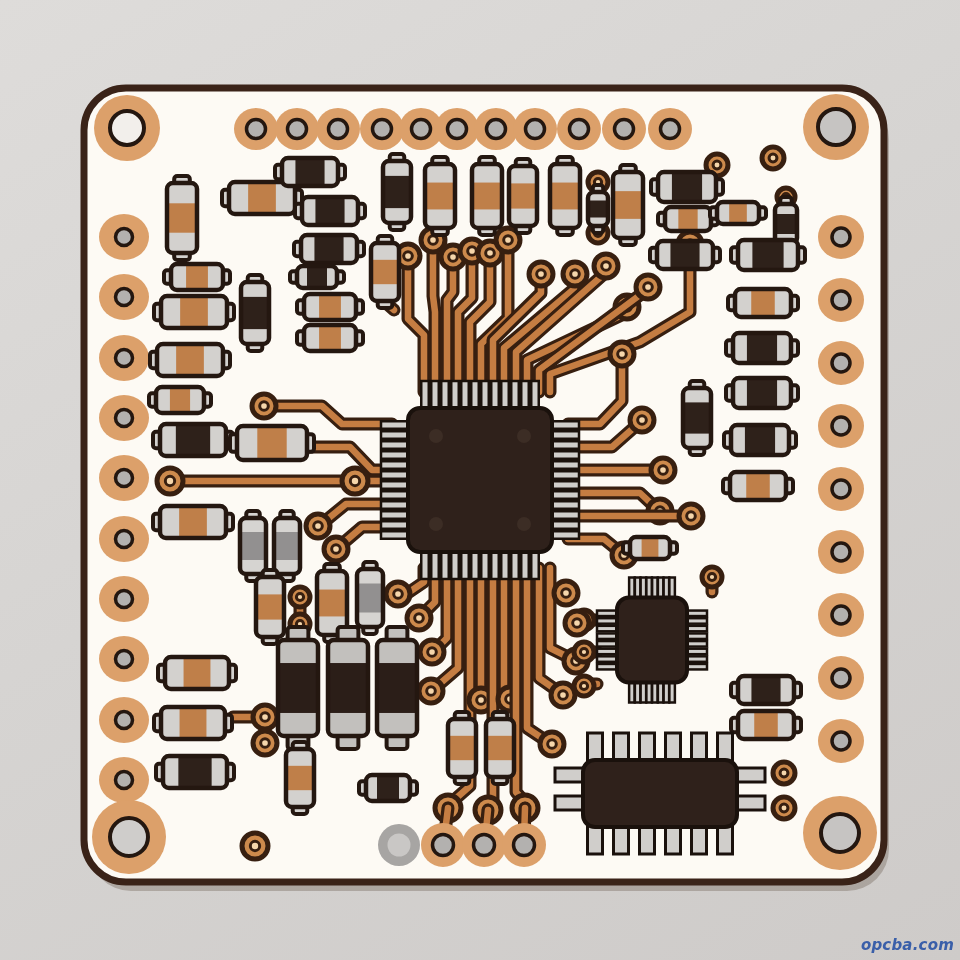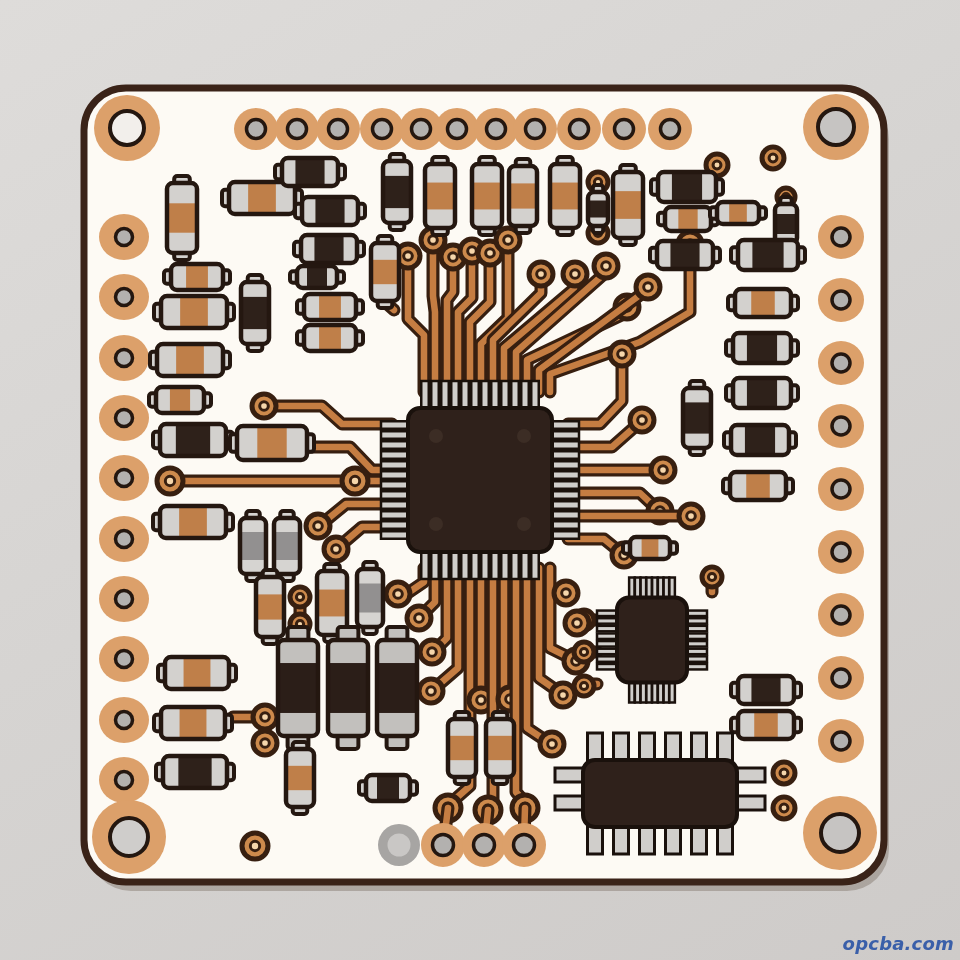--- a/index.html
+++ b/index.html
@@ -1,21 +1,21 @@
 <!DOCTYPE html>
 <html><head>
 <meta charset="utf-8">
 <style>
   html,body{margin:0;padding:0;background:#d6d4d2;}
   .stage{position:relative;width:960px;height:960px;overflow:hidden;
          background:linear-gradient(150deg,#dedcda 0%,#d6d4d2 45%,#cecbc9 100%);}
   .stage svg{position:absolute;left:0;top:0;}
   .watermark{position:absolute;right:6px;bottom:6px;
              font-family:"DejaVu Sans",sans-serif;font-style:italic;font-weight:700;
-             font-size:18px;letter-spacing:0.2px;}
+             font-size:15px;letter-spacing:0.2px;}
 </style>
 </head>
 <body>
 
 <div class="stage">
   <svg id="pcb-svg" width="960" height="960" viewBox="0 0 960 960">
       <g>
         <rect x="89" y="97" width="800" height="794" rx="42" fill="rgba(80,60,45,0.28)"></rect>
         <rect x="84" y="88" width="800" height="794" rx="42" fill="#fdfaf4" stroke="#3a2318" stroke-width="7"></rect>
       </g>

